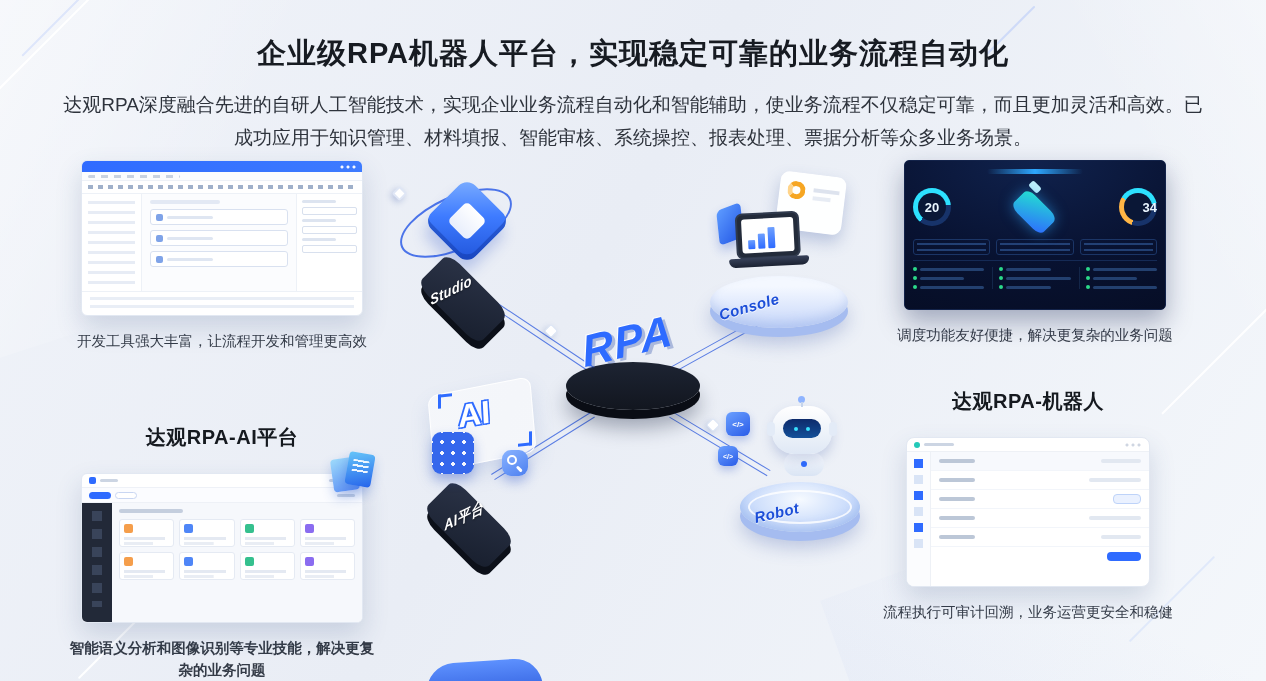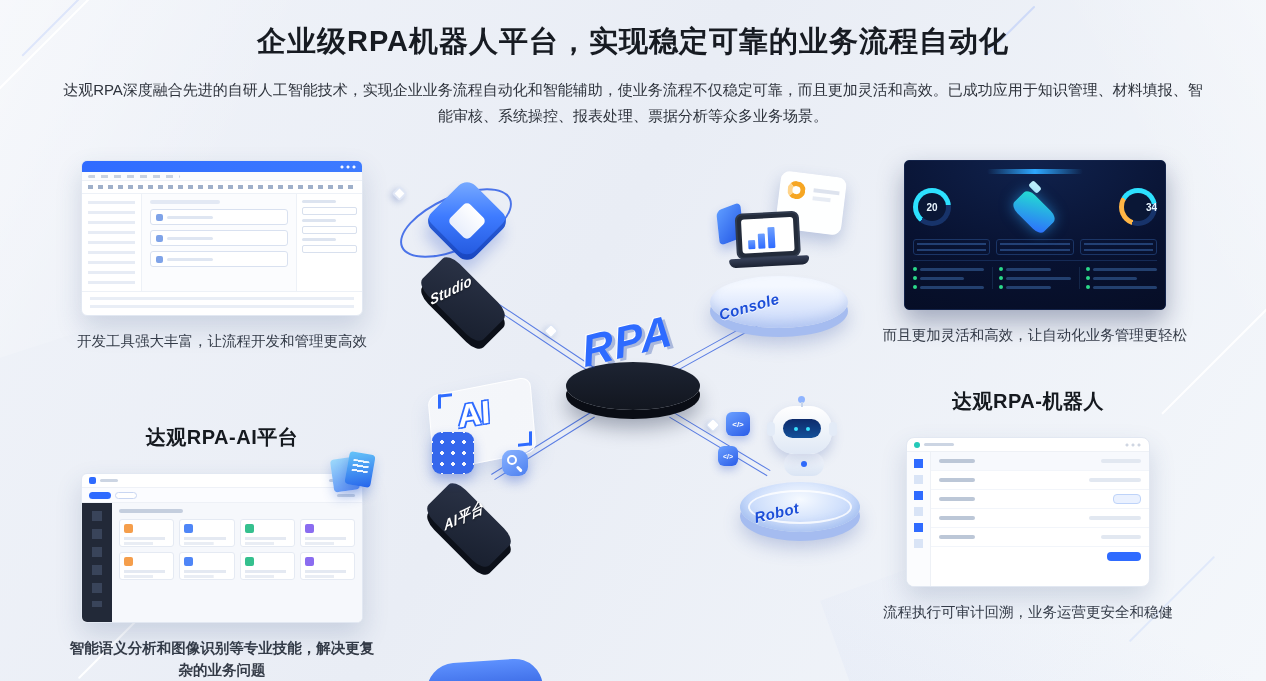--- a/index.html
+++ b/index.html
@@ -22,23 +22,23 @@
   .d2 { left:6px;  top:16px; width:110px; background:rgba(47,107,255,.12); }
   .d3 { left:975px; top:30px; width:70px; background:rgba(47,107,255,.16); }
   .d4 { left:58px; top:628px; width:140px; background:rgba(255,255,255,.95); }
   .d5 { right:-24px; top:360px; width:150px; background:rgba(255,255,255,.9); }
   .d6 { right:34px; top:598px; width:120px; background:rgba(47,107,255,.09); }
   .swoosh { position:absolute; left:426px; bottom:-12px; width:116px; height:32px; z-index:1;
             background:linear-gradient(180deg,#4d86ff,#2457e0); border-radius:58px 58px 8px 8px;
             transform:rotate(-4deg); opacity:.9; }
 
   
-  .hero { position:absolute; left:0; top:22px; width:100%; text-align:center; z-index:2; }
+  .hero { position:absolute; left:0; top:34px; width:100%; text-align:center; z-index:2; }
   .hero-title { font-size:29px; font-weight:800; color:#171b22; letter-spacing:1px; }
-  .hero-sub { margin:15px auto 0; width:1150px; font-size:15px; color:#2e333c; line-height:1.72; }
+  .hero-sub { margin:15px auto 0; width:1150px; font-size:19px; color:#2e333c; line-height:1.72; }
 
   
   .feature { position:absolute; text-align:center; z-index:2; }
   .f-studio  { left:62px;  top:146px; width:320px; }
   .f-console { left:880px; top:146px; width:310px; }
   .f-ai      { left:62px;  top:388px; width:320px;margin-top:36px; }
   .f-robot   { left:878px; top:388px; width:300px; }
   .f-title { font-size:20px; font-weight:800; color:#15191f; letter-spacing:.5px; }
   .shot-wrap { position:relative; margin:14px auto 0; }
   .f-studio  .shot-wrap { width:282px; }
@@ -86,21 +86,21 @@
                   background:radial-gradient(120% 120% at 50% 0%, #10224d 0%, #081231 55%, #060d24 100%);
                   box-shadow:0 12px 26px rgba(20,35,80,.35); }
   .c-title { height:5px; width:96px; margin:2px auto 5px; border-radius:3px;
              background:linear-gradient(90deg,rgba(40,120,255,0),#2ea8ff,rgba(40,120,255,0)); }
   .c-top { display:flex; align-items:center; justify-content:space-between; height:56px; }
   .c-gauge { position:relative; width:38px; height:38px; border-radius:50%;
              display:flex; align-items:center; justify-content:center;
              background:conic-gradient(from 220deg, #2de1ff 0 62%, #17336a 62% 100%); }
   .c-gauge.g2 { background:conic-gradient(from 200deg, #ffb545 0 28%, #2de1ff 28% 66%, #17336a 66% 100%);justify-content:flex-end; }
   .c-gauge::after { content:""; position:absolute; inset:5px; border-radius:50%; background:#0a1736; }
-  .c-gauge span { position:relative; z-index:1; color:#eaf6ff; font-size:10px; font-weight:700; }
+  .c-gauge span { position:relative; z-index:1; color:#eaf6ff; font-size:13px; font-weight:700; }
   .c-center { position:relative; width:70px; height:56px; }
   .c-blob { position:absolute; left:13px; top:12px; width:42px; height:42px; border-radius:10px;
             transform:rotate(45deg) scaleY(.6);
             background:linear-gradient(135deg,#23e3cf,#2e6bff);
             box-shadow:0 0 18px rgba(45,170,255,.55); }
   .c-cubelet { position:absolute; left:29px; top:2px; width:12px; height:12px; border-radius:3px;
                transform:rotate(45deg) scaleY(.6); background:#bfeffb; }
   .c-mini { display:flex; gap:6px; margin-top:4px; }
   .c-mini > div { flex:1; height:16px; border:1px solid #1b3566; border-radius:3px; padding:3px;
                   background-clip:content-box; background-origin:content-box;
@@ -379,21 +379,21 @@
             <div class="c-r short"></div>
           </div>
           <div class="c-col">
             <div class="c-r"></div>
             <div class="c-r short"></div>
             <div class="c-r"></div>
           </div>
         </div>
       </div>
     </div>
-    <p class="f-caption">而且更加灵活和高效，让自动化业务管理更轻松</p>
+    <p class="f-caption">调度功能友好便捷，解决更复杂的业务问题</p>
   </section>
 
   <section class="feature f-ai">
     <h2 class="f-title">达观RPA-AI平台</h2>
     <div class="shot-wrap">
       <div class="doc-stack">
         <div class="doc d-back"></div>
         <div class="doc d-front"></div>
       </div>
       <div class="shot ai-shot">

